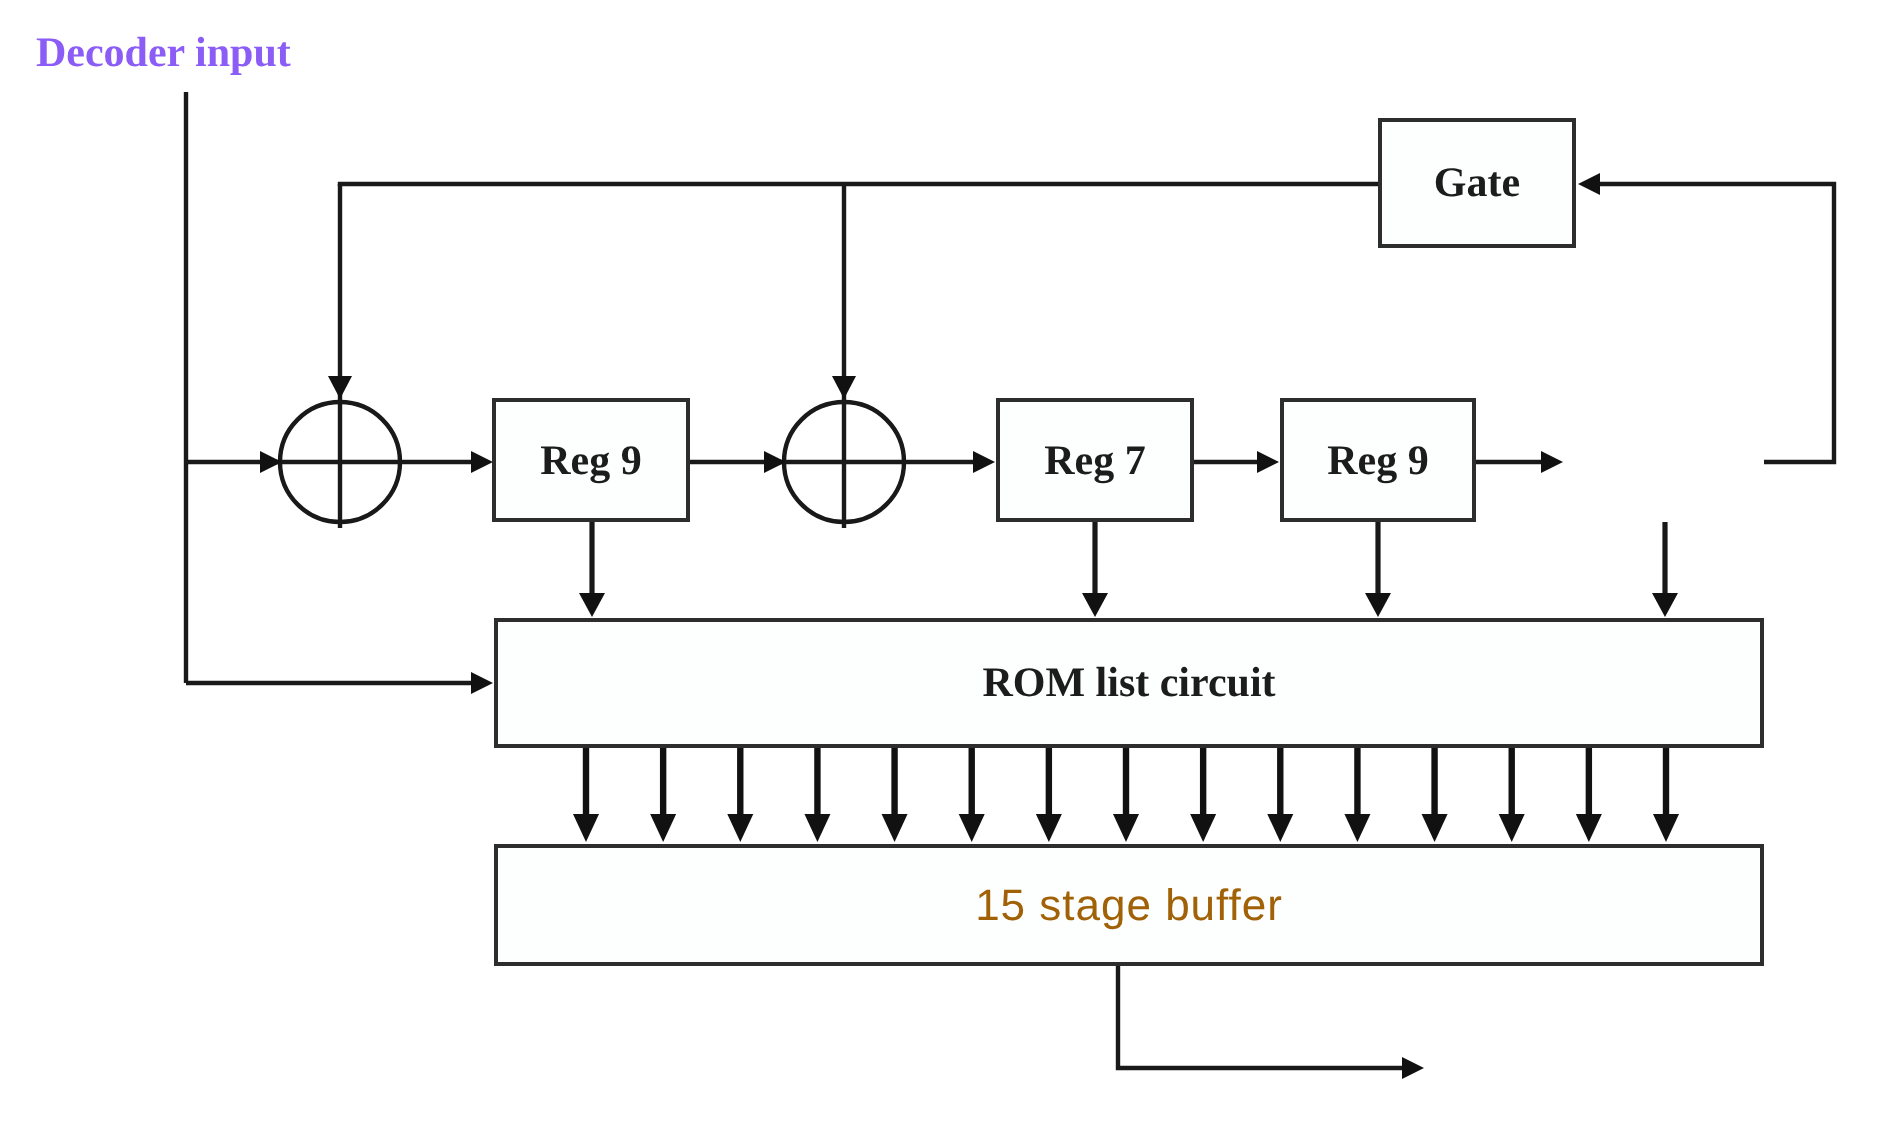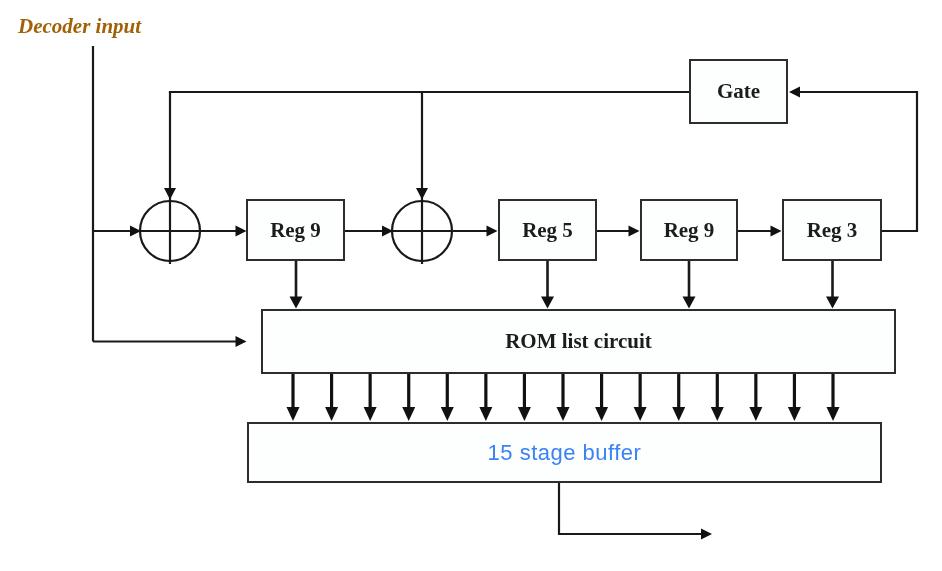--- a/index.html
+++ b/index.html
@@ -36,40 +36,39 @@
     font-family: "Liberation Serif", serif;
     font-size: 21px;
     font-weight: 600;
     color: #1c1c1c;
     white-space: nowrap;
   }
   .box-label.sans {
     font-family: "Liberation Sans", sans-serif;
     font-weight: 400;
     font-size: 22px;
-    color: #3b82f6;
+    color: #a16207;
     letter-spacing: 0.5px;
   }
   .free-label {
     position: absolute;
     font-family: "Liberation Serif", serif;
     font-size: 21px;
     font-weight: 600;
-    color: #a16207;
+    color: #8b5cf6;
     white-space: nowrap;
     z-index: 3;
-    font-style: italic;
   }
   
   #gate-box   { left: 689px; top:  59px; width:  99px; height: 65px; }
   #reg0-box   { left: 246px; top: 199px; width:  99px; height: 62px; }
   #reg1-box   { left: 498px; top: 199px; width:  99px; height: 62px; }
   #reg2-box   { left: 640px; top: 199px; width:  98px; height: 62px; }
   #reg3-box   { left: 782px; top: 199px; width: 100px; height: 62px; }
-  #rom-box    { left: 261px; top: 309px; width: 635px; height: 65px; }
+  #rom-box    { left: 247px; top: 309px; width: 635px; height: 65px; }
   #buffer-box { left: 247px; top: 422px; width: 635px; height: 61px; }
   #decoder-input-label  { left: 18px;  top: 14px;  }
   #decoder-output-label { left: 721px; top: 521px; }
 </style>
 </head>
 <body>
 
 <div id="stage">
 
   <svg id="wires" viewBox="0 0 942 571" xmlns="http://www.w3.org/2000/svg">
@@ -162,27 +161,24 @@
   <div class="free-label" id="decoder-input-label">Decoder input</div>
 
   <div class="box" id="gate-box">
     <span class="box-label">Gate</span>
   </div>
 
   <div class="box" id="reg0-box">
     <span class="box-label">Reg 9</span>
   </div>
   <div class="box" id="reg1-box">
-    <span class="box-label">Reg 5</span>
+    <span class="box-label">Reg 7</span>
   </div>
   <div class="box" id="reg2-box">
     <span class="box-label">Reg 9</span>
-  </div>
-  <div class="box" id="reg3-box">
-    <span class="box-label">Reg 3</span>
   </div>
 
   <div class="box" id="rom-box">
     <span class="box-label">ROM list circuit</span>
   </div>
 
   <div class="box" id="buffer-box">
     <span class="box-label sans">15 stage buffer</span>
   </div>
 

